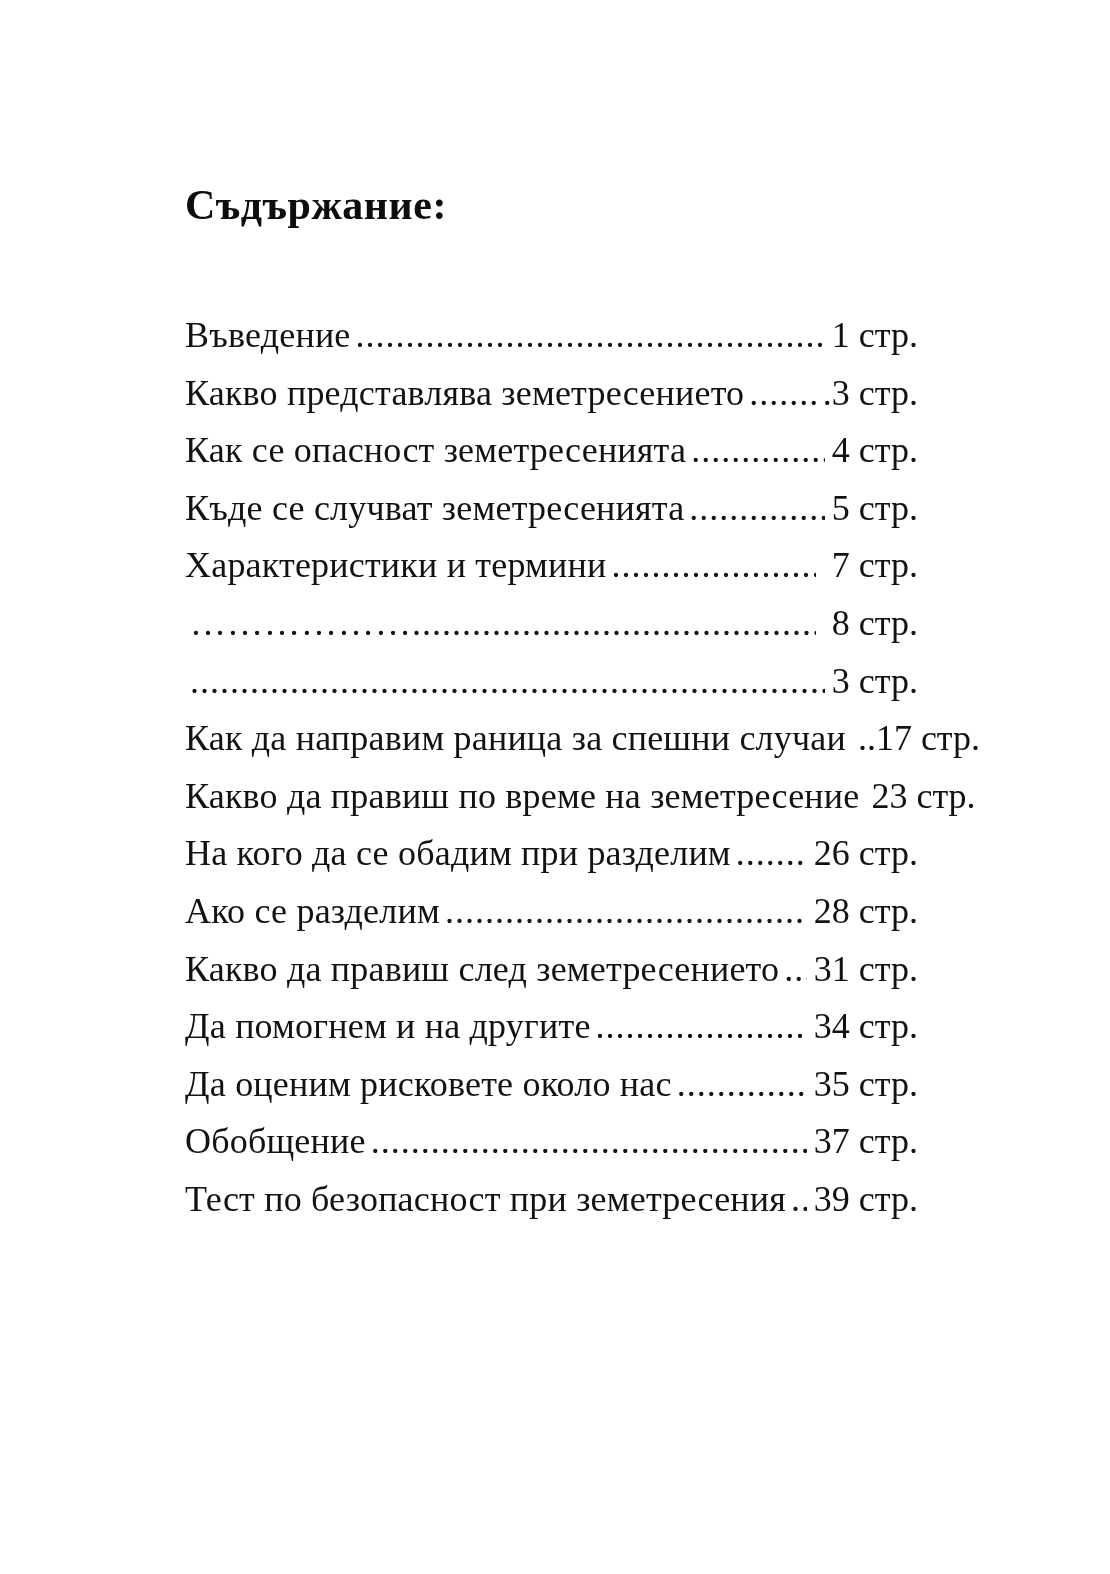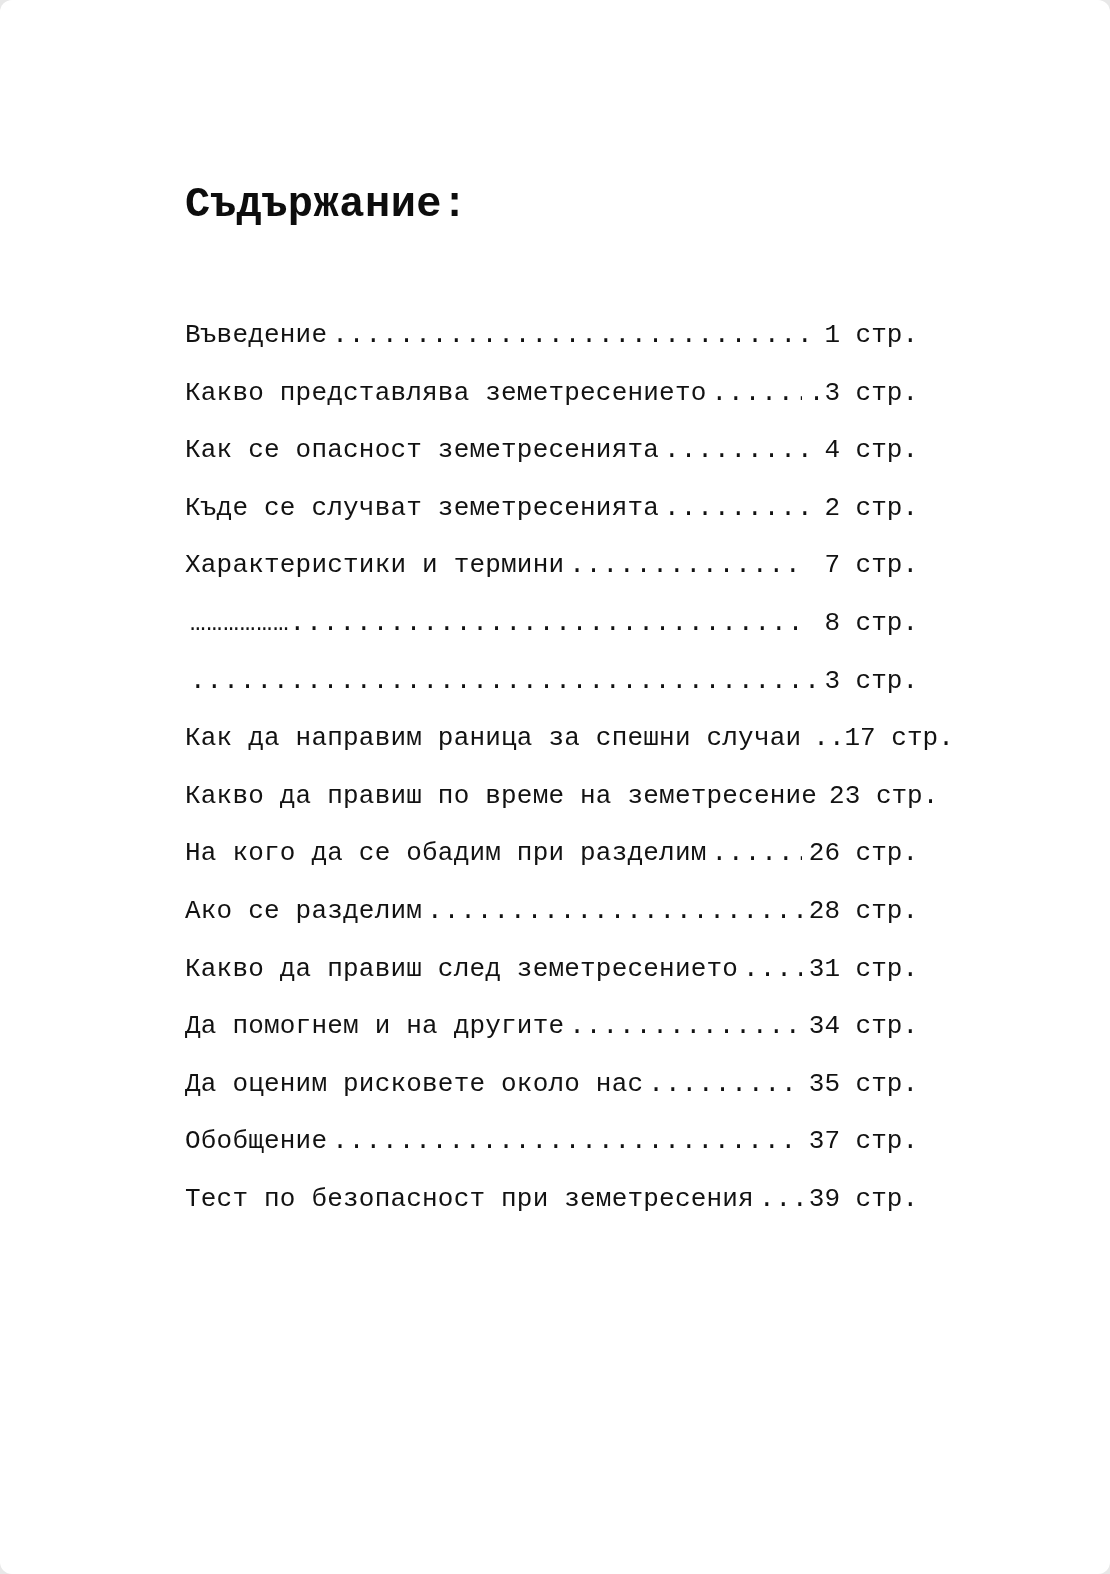--- a/index.html
+++ b/index.html
@@ -4,23 +4,22 @@
 <style>
   html, body { margin: 0; padding: 0; }
   body { background: #e8e8e8; }
   .page {
     position: relative;
     width: 1110px;
     height: 1574px;
     margin: 0 auto;
     background: #ffffff;
     color: #121212;
-    font-family: Liberation Mono, monospace;
+    font-family: Liberation Serif, serif;
     overflow: hidden;
-    border-radius: 12px;
   }
   .content {
     position: absolute;
     left: 185px;
     right: 192px;
     top: 180px;
   }
   .doc-title {
     margin: 0;
     font-size: 42px;
@@ -30,21 +29,21 @@
     color: #0d0d0d;
   }
   .toc {
     margin-top: 77px;
   }
   .row {
     display: flex;
     align-items: baseline;
     height: 57.6px;
     line-height: 57.6px;
-    font-size: 26px;
+    font-size: 36px;
     white-space: nowrap;
   }
   .label {
     flex: 0 0 auto;
     letter-spacing: 0.2px;
   }
   .leader {
     flex: 1 1 auto;
     overflow: hidden;
     margin: 0 7px 0 5px;
@@ -79,21 +78,21 @@
 
       <div class="row">
         <span class="label">Как се опасност земетресенията</span>
         <span class="leader">..........................................................................................................................................................................................................................................................</span>
         <span class="pagenum">4 стр.</span>
       </div>
 
       <div class="row">
         <span class="label">Къде се случват земетресенията</span>
         <span class="leader">..........................................................................................................................................................................................................................................................</span>
-        <span class="pagenum">2 стр.</span>
+        <span class="pagenum">5 стр.</span>
       </div>
 
       <div class="row">
         <span class="label">Характеристики и термини</span>
         <span class="leader">..........................................................................................................................................................................................................................................................</span>
         <span class="pagenum"> 7 стр.</span>
       </div>
 
       <div class="row">
         <span class="leader">………………..........................................................................................................................................................................................................................................................</span>

